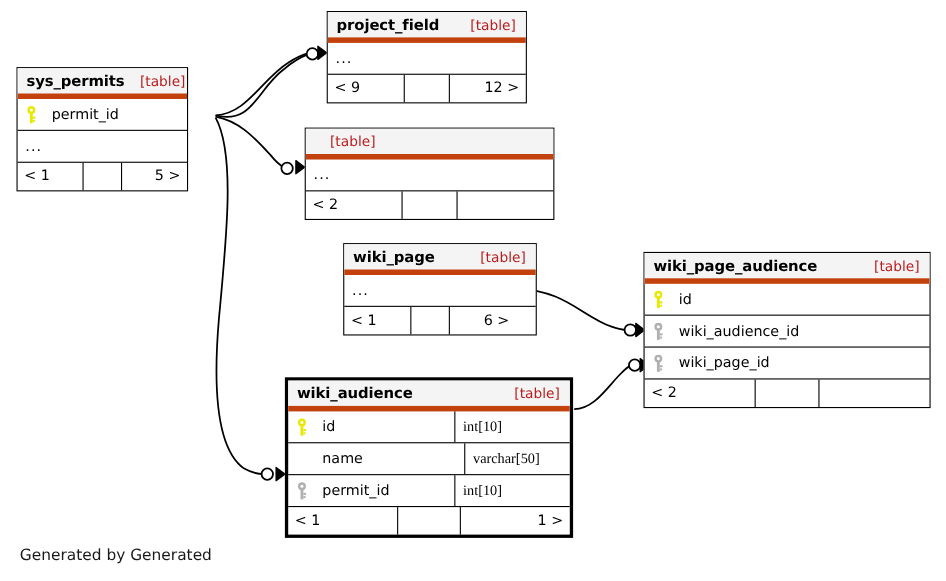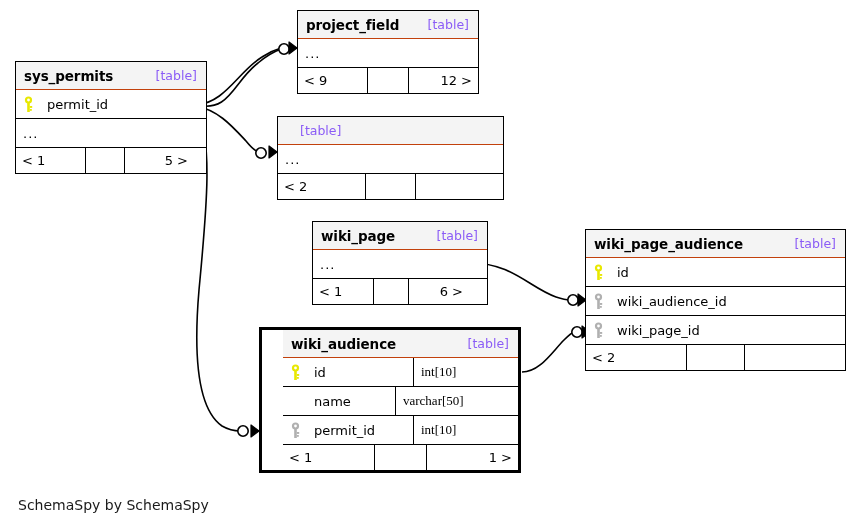--- a/index.html
+++ b/index.html
@@ -34,35 +34,35 @@
     border: 1px solid #000000;
     font-size: 13px;
     color: #000000;
   }
   .table-box.focus {
     border: 3px solid #000000;
   }
   .tbl-header {
     box-sizing: border-box;
     background: #f4f4f4;
-    border-bottom: 1px solid #c2410c;
+    border-bottom: 5px solid #c2410c;
     height: 28px;
     display: flex;
     align-items: center;
     justify-content: space-between;
     padding: 0 9px 0 8px;
     white-space: nowrap;
   }
   .tbl-name {
     font-weight: bold;
     font-size: 13.5px;
     letter-spacing: -0.1px;
   }
   .tbl-kind {
-    color: #8b5cf6;
+    color: #b91c1c;
     font-size: 12.5px;
     padding-left: 14px;
   }
   .tbl-row {
     box-sizing: border-box;
     height: 29px;
     display: flex;
     align-items: center;
     border-bottom: 1px solid #000000;
     white-space: nowrap;
@@ -167,21 +167,21 @@
     <g stroke="#000000" stroke-width="1.4" fill="none">
       <path d="M289,48 L297,48"></path>
       <path d="M269,152 L278,152"></path>
       <path d="M251,431 L260,431"></path>
       <path d="M578,300 L587,300"></path>
       <path d="M582,332 L591,332"></path>
     </g>
   </svg>
 
   <div id="tables-layer">
-      <div class="table-box" style="left: 15px; top: 61px; width: 192px;">
+      <div class="table-box" style="left: 15px; top: 61px; width: 156px;">
         <div class="tbl-header">
           <span class="tbl-name">sys_permits</span>
           <span class="tbl-kind">[table]</span>
         </div>
         <div class="tbl-row">
           <div class="col-main">
             <span class="keyslot">
               <svg width="11" height="17" viewBox="0 0 11 17">
                 <circle cx="5.5" cy="4" r="3.6" fill="#e8e800"></circle>
                 <circle cx="5.5" cy="4" r="1.4" fill="#ffffff"></circle>
@@ -297,21 +297,21 @@
             </span>
             <span class="col-label">wiki_page_id</span>
           </div>
         </div>
         <div class="tbl-footer">
           <div class="foot-cell foot-left" style="width:100px">&lt; 2</div>
           <div class="foot-cell foot-mid" style="width:59px"></div>
           <div class="foot-cell foot-right" style="width:100px"></div>
         </div>
       </div>
-      <div class="table-box focus" style="left: 259px; top: 327px; width: 262px; padding-left: 21px;">
+      <div class="table-box focus" style="left: 259px; top: 343px; width: 262px;">
         <div class="tbl-header">
           <span class="tbl-name">wiki_audience</span>
           <span class="tbl-kind">[table]</span>
         </div>
         <div class="tbl-row">
           <div class="col-main">
             <span class="keyslot">
               <svg width="11" height="17" viewBox="0 0 11 17">
                 <circle cx="5.5" cy="4" r="3.6" fill="#e8e800"></circle>
                 <circle cx="5.5" cy="4" r="1.4" fill="#ffffff"></circle>
@@ -322,21 +322,21 @@
             </span>
             <span class="col-label">id</span>
           </div>
           <div class="col-type" style="width:105px">int[10]</div>
         </div>
         <div class="tbl-row">
           <div class="col-main">
             <span class="keyslot"></span>
             <span class="col-label">name</span>
           </div>
-          <div class="col-type" style="width:123px">varchar[50]</div>
+          <div class="col-type" style="width:96px">varchar[50]</div>
         </div>
         <div class="tbl-row">
           <div class="col-main">
             <span class="keyslot">
               <svg width="11" height="17" viewBox="0 0 11 17">
                 <circle cx="5.5" cy="4" r="3.6" fill="#b0b0b0"></circle>
                 <circle cx="5.5" cy="4" r="1.4" fill="#ffffff"></circle>
                 <rect x="4.2" y="6.5" width="2.6" height="9.5" fill="#b0b0b0"></rect>
                 <rect x="6.8" y="10" width="2.4" height="1.9" fill="#b0b0b0"></rect>
                 <rect x="6.8" y="13" width="2.0" height="1.8" fill="#b0b0b0"></rect>
@@ -347,14 +347,14 @@
           <div class="col-type" style="width:105px">int[10]</div>
         </div>
         <div class="tbl-footer">
           <div class="foot-cell foot-left" style="width:99px">&lt; 1</div>
           <div class="foot-cell foot-mid" style="width:58px"></div>
           <div class="foot-cell foot-right" style="width:99px">1 &gt;</div>
         </div>
       </div>
     </div>
 
-  <div class="credit">SchemaSpy by SchemaSpy</div>
+  <div class="credit">Generated by Generated</div>
 </div>
 
 </body></html>

